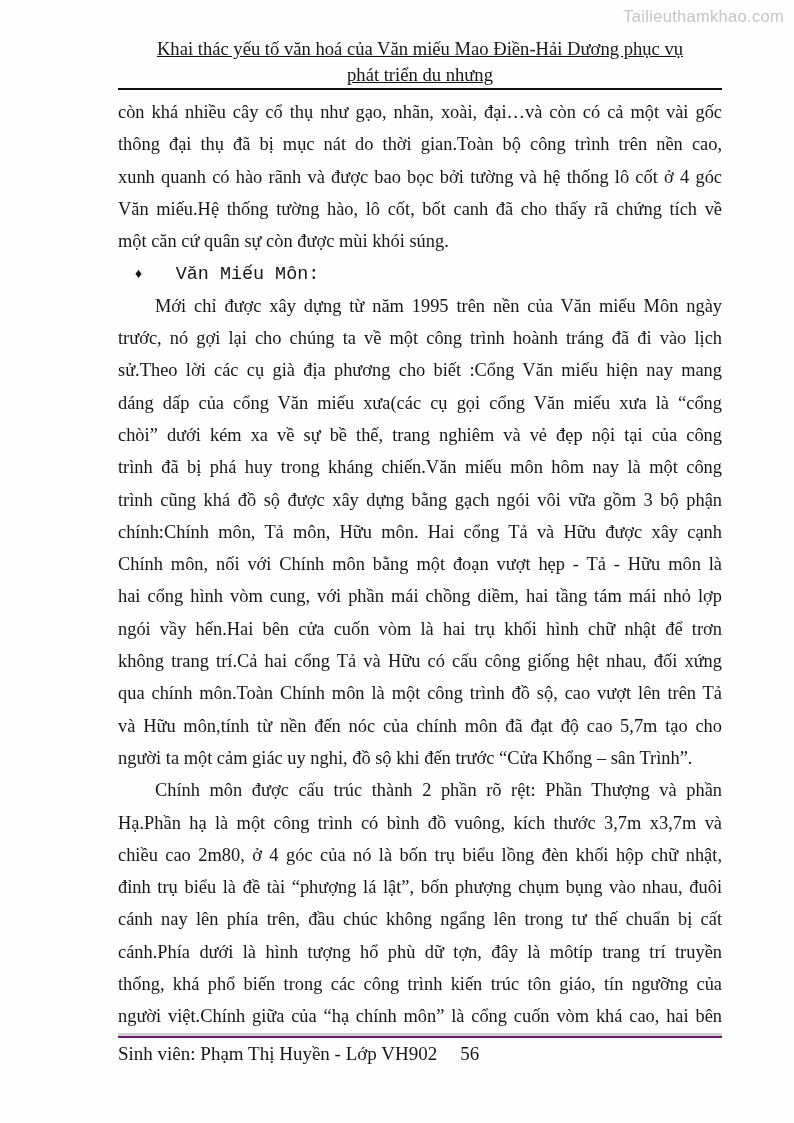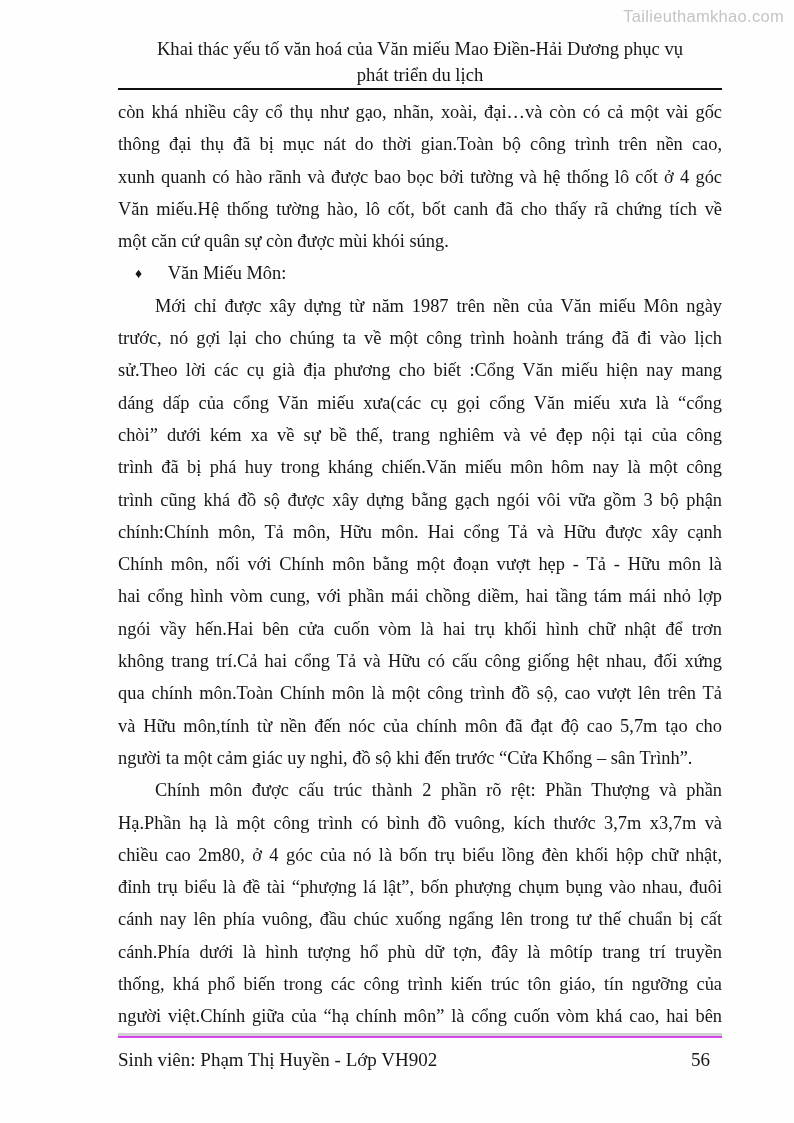--- a/index.html
+++ b/index.html
@@ -27,20 +27,21 @@
     position: absolute;
     left: 118px;
     top: 36px;
     width: 604px;
   }
   .header .title-line {
     text-align: center;
     font-size: 18.6px;
     line-height: 26px;
     white-space: nowrap;
+    text-decoration: underline;
   }
   .divider {
     border-bottom: 2px solid #111;
     margin-top: 0px;
   }
   .content {
     margin-top: 6px;
     font-size: 18.4px;
     line-height: 32.3px;
   }
@@ -55,66 +56,65 @@
   .heading-line {
     height: 32.3px;
     line-height: 32.3px;
     padding-left: 17px;
   }
   .bullet {
     font-size: 14px;
     display: inline-block;
     vertical-align: 1px;
   }
-  .heading-label { margin-left: 21px; }
+  .heading-label { margin-left: 29px; font-family: Liberation Mono, monospace; }
   .footer {
     position: absolute;
     left: 118px;
     top: 1036px;
     width: 604px;
-    border-top: 2px solid #d946ef;
+    border-top: 2px solid #701a75;
     box-shadow: 0 -3px 0 rgba(0,0,0,0.18);
-    padding-top: 11px;
+    padding-top: 5px;
     display: flex;
-    justify-content: space-between;
     font-size: 19px;
   }
   .footer .pagenum { padding-right: 12px; margin-left: 23px; }
 </style>
 </head>
 <body>
 
 <div class="page">
 
   <div class="watermark">Tailieuthamkhao.com</div>
 
   <div class="column">
     <div class="header">
       <div class="title-line">Khai thác yếu tố văn hoá của Văn miếu Mao Điền-Hải Dương phục vụ</div>
-      <div class="title-line">phát triển du lịch</div>
+      <div class="title-line">phát triển du nhưng</div>
     </div>
 
     <div class="divider"></div>
 
     <div class="content">
       <div class="para">
           <div class="tline">còn khá nhiều cây cổ thụ như gạo, nhãn, xoài, đại…và còn có cả một vài gốc</div>
           <div class="tline">thông đại thụ đã bị mục nát do thời gian.Toàn bộ công trình trên nền cao,</div>
           <div class="tline">xunh quanh có hào rãnh và được bao bọc bởi tường và hệ thống lô cốt ở 4 góc</div>
           <div class="tline">Văn miếu.Hệ thống tường hào, lô cốt, bốt canh đã cho thấy rã chứng tích về</div>
           <div class="tline last-left">một căn cứ quân sự còn được mùi khói súng.</div>
         </div>
 
       <div class="heading-line">
         <span class="bullet">♦</span>
         <span class="heading-label">Văn Miếu Môn:</span>
       </div>
 
       <div class="para">
-          <div class="tline indent">Mới chỉ được xây dựng từ năm 1987 trên nền của Văn miếu Môn ngày</div>
+          <div class="tline indent">Mới chỉ được xây dựng từ năm 1995 trên nền của Văn miếu Môn ngày</div>
           <div class="tline">trước, nó gợi lại cho chúng ta về một công trình hoành tráng đã đi vào lịch</div>
           <div class="tline">sử.Theo lời các cụ già địa phương cho biết :Cổng Văn miếu hiện nay mang</div>
           <div class="tline">dáng dấp của cổng Văn miếu xưa(các cụ gọi cổng Văn miếu xưa là “cổng</div>
           <div class="tline">chòi” dưới kém xa về sự bề thế, trang nghiêm và vẻ đẹp nội tại của công</div>
           <div class="tline">trình đã bị phá huy trong kháng chiến.Văn miếu môn hôm nay là một công</div>
           <div class="tline">trình cũng khá đồ sộ được xây dựng bằng gạch ngói vôi vữa gồm 3 bộ phận</div>
           <div class="tline">chính:Chính môn, Tả môn, Hữu môn. Hai cổng Tả và Hữu được xây cạnh</div>
           <div class="tline">Chính môn, nối với Chính môn bằng một đoạn vượt hẹp - Tả - Hữu môn là</div>
           <div class="tline">hai cổng hình vòm cung, với phần mái chồng diềm, hai tầng tám mái nhỏ lợp</div>
           <div class="tline">ngói vầy hến.Hai bên cửa cuốn vòm là hai trụ khối hình chữ nhật để trơn</div>
@@ -122,21 +122,21 @@
           <div class="tline">qua chính môn.Toàn Chính môn là một công trình đồ sộ, cao vượt lên trên Tả</div>
           <div class="tline">và Hữu môn,tính từ nền đến nóc của chính môn đã đạt độ cao 5,7m tạo cho</div>
           <div class="tline last-left">người ta một cảm giác uy nghi, đồ sộ khi đến trước “Cửa Khổng – sân Trình”.</div>
         </div>
 
       <div class="para">
           <div class="tline indent">Chính môn được cấu trúc thành 2 phần rõ rệt: Phần Thượng và phần</div>
           <div class="tline">Hạ.Phần hạ là một công trình có bình đồ vuông, kích thước 3,7m x3,7m và</div>
           <div class="tline">chiều cao 2m80, ở 4 góc của nó là bốn trụ biểu lồng đèn khối hộp chữ nhật,</div>
           <div class="tline">đỉnh trụ biểu là đề tài “phượng lá lật”, bốn phượng chụm bụng vào nhau, đuôi</div>
-          <div class="tline">cánh nay lên phía vuông, đầu chúc xuống ngẩng lên trong tư thế chuẩn bị cất</div>
+          <div class="tline">cánh nay lên phía trên, đầu chúc không ngẩng lên trong tư thế chuẩn bị cất</div>
           <div class="tline">cánh.Phía dưới là hình tượng hổ phù dữ tợn, đây là môtíp trang trí truyền</div>
           <div class="tline">thống, khá phổ biến trong các công trình kiến trúc tôn giáo, tín ngưỡng của</div>
           <div class="tline">người việt.Chính giữa của “hạ chính môn” là cổng cuốn vòm khá cao, hai bên</div>
         </div>
     </div>
   </div>
 
   <div class="footer">
     <span>Sinh viên: Phạm Thị Huyền - Lớp VH902</span>
     <span class="pagenum">56</span>

